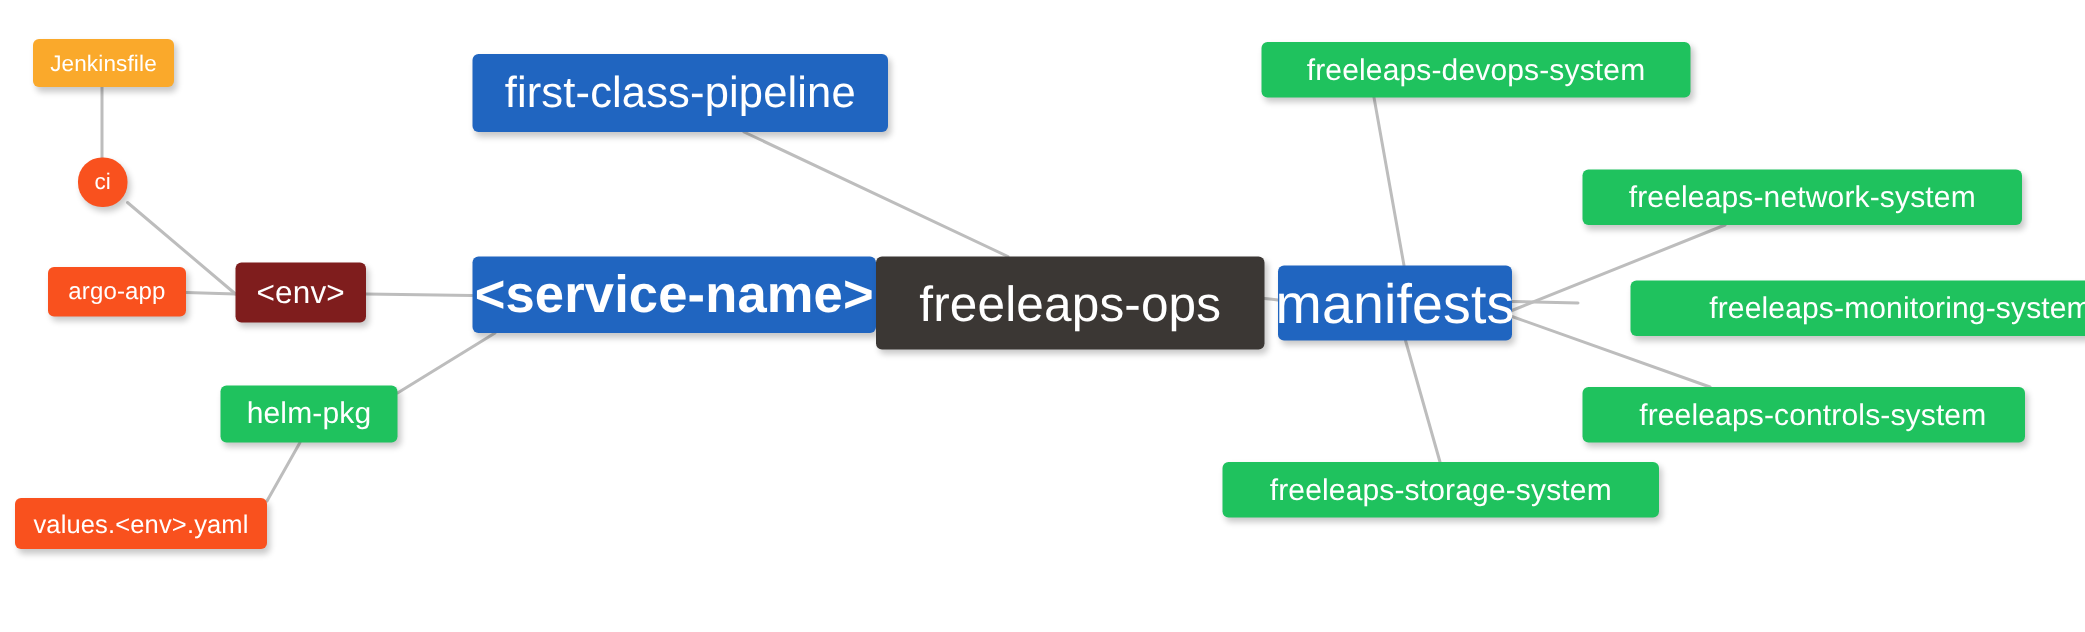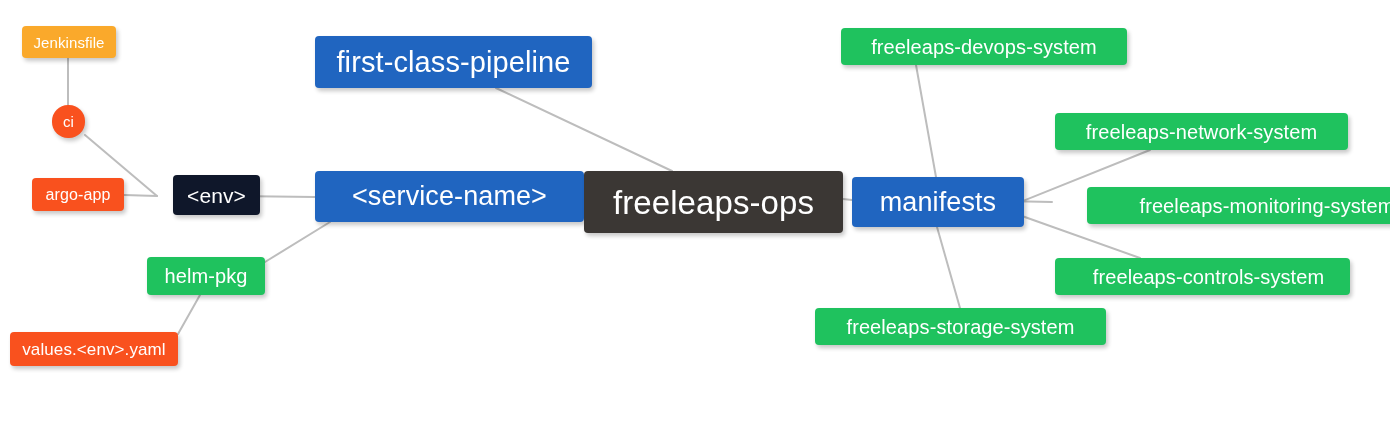--- a/index.html
+++ b/index.html
@@ -68,39 +68,39 @@
   <div id="node-layer">
       <div class="node" style="left: 22px; top: 26px; width: 94px; height: 32px; background: rgb(250, 169, 43); font-size: 15px;">
         <span class="node-label">Jenkinsfile</span>
       </div>
       <div class="node" style="left: 52px; top: 105px; width: 33px; height: 33px; background: rgb(249, 81, 30); font-size: 15px; border-radius: 16px;">
         <span class="node-label">ci</span>
       </div>
       <div class="node" style="left: 32px; top: 178px; width: 92px; height: 33px; background: rgb(249, 81, 30); font-size: 16px;">
         <span class="node-label">argo-app</span>
       </div>
-      <div class="node" style="left: 157px; top: 175px; width: 87px; height: 40px; background: #0f172a; font-size: 21px; margin-left: 16px;">
+      <div class="node" style="left: 157px; top: 175px; width: 87px; height: 40px; background: #7f1d1d; font-size: 21px;">
         <span class="node-label">&lt;env&gt;</span>
       </div>
       <div class="node" style="left: 147px; top: 257px; width: 118px; height: 38px; background: rgb(31, 194, 94); font-size: 20px; text-align: center;">
         <span class="node-label">helm-pkg</span>
       </div>
       <div class="node" style="left: 10px; top: 332px; width: 168px; height: 34px; background: rgb(249, 81, 30); font-size: 17px;">
         <span class="node-label">values.&lt;env&gt;.yaml</span>
       </div>
       <div class="node" style="left: 315px; top: 36px; width: 277px; height: 52px; background: rgb(32, 101, 192); font-size: 29px;">
         <span class="node-label">first-class-pipeline</span>
       </div>
-      <div class="node" style="left: 315px; top: 171px; width: 269px; height: 51px; background: rgb(32, 101, 192); font-size: 27px;">
+      <div class="node" style="left: 315px; top: 171px; width: 269px; height: 51px; background: rgb(32, 101, 192); font-size: 35px; font-weight: bold;">
         <span class="node-label">&lt;service-name&gt;</span>
       </div>
       <div class="node" style="left: 584px; top: 171px; width: 259px; height: 62px; background: rgb(59, 55, 52); font-size: 33px;">
         <span class="node-label">freeleaps-ops</span>
       </div>
-      <div class="node" style="left: 852px; top: 177px; width: 172px; height: 50px; background: rgb(32, 101, 192); font-size: 27px;">
+      <div class="node" style="left: 852px; top: 177px; width: 156px; height: 50px; background: rgb(32, 101, 192); font-size: 37px;">
         <span class="node-label">manifests</span>
       </div>
       <div class="node" style="left: 800px; top: 28px; width: 286px; height: 37px; background: rgb(31, 194, 94); font-size: 20px; margin-left: 41px;">
         <span class="node-label">freeleaps-devops-system</span>
       </div>
       <div class="node" style="left: 1055px; top: 113px; width: 293px; height: 37px; background: rgb(31, 194, 94); font-size: 20px;">
         <span class="node-label">freeleaps-network-system</span>
       </div>
       <div class="node" style="left: 1052px; top: 187px; width: 360px; height: 37px; background: rgb(31, 194, 94); font-size: 20px; margin-left: 35px;">
         <span class="node-label">freeleaps-monitoring-system</span>

